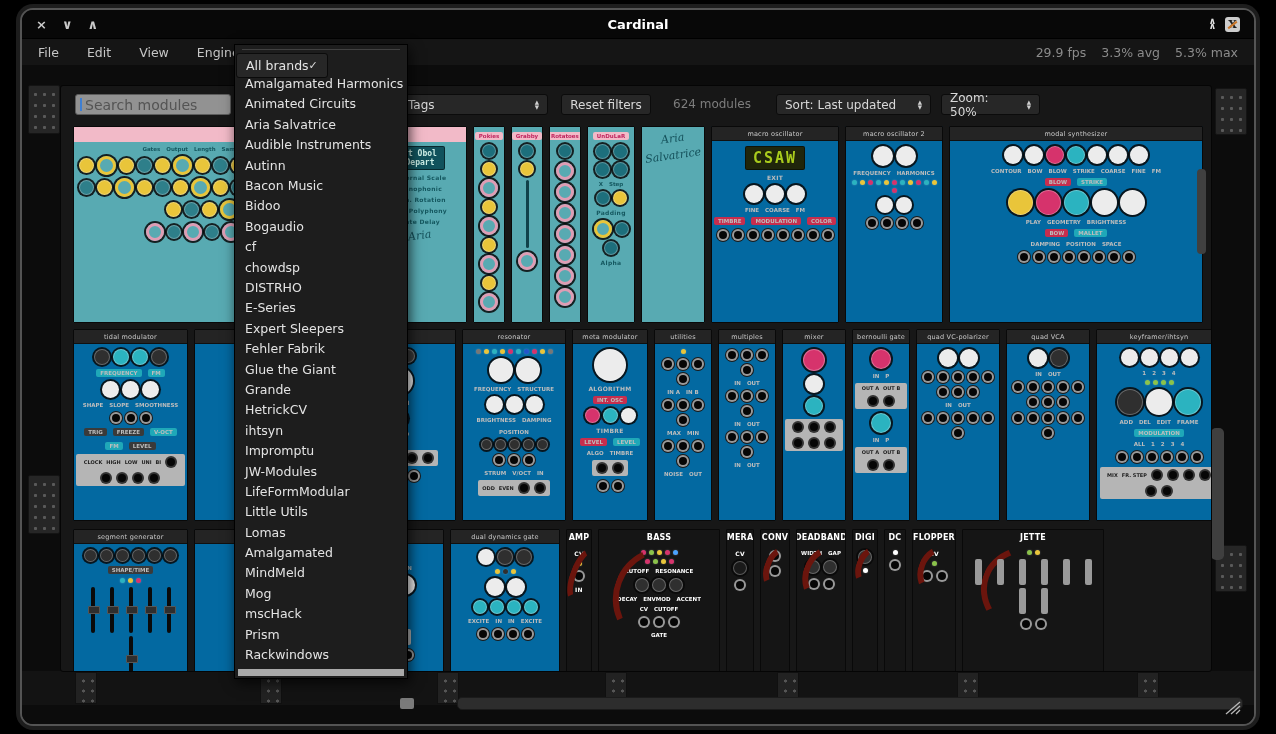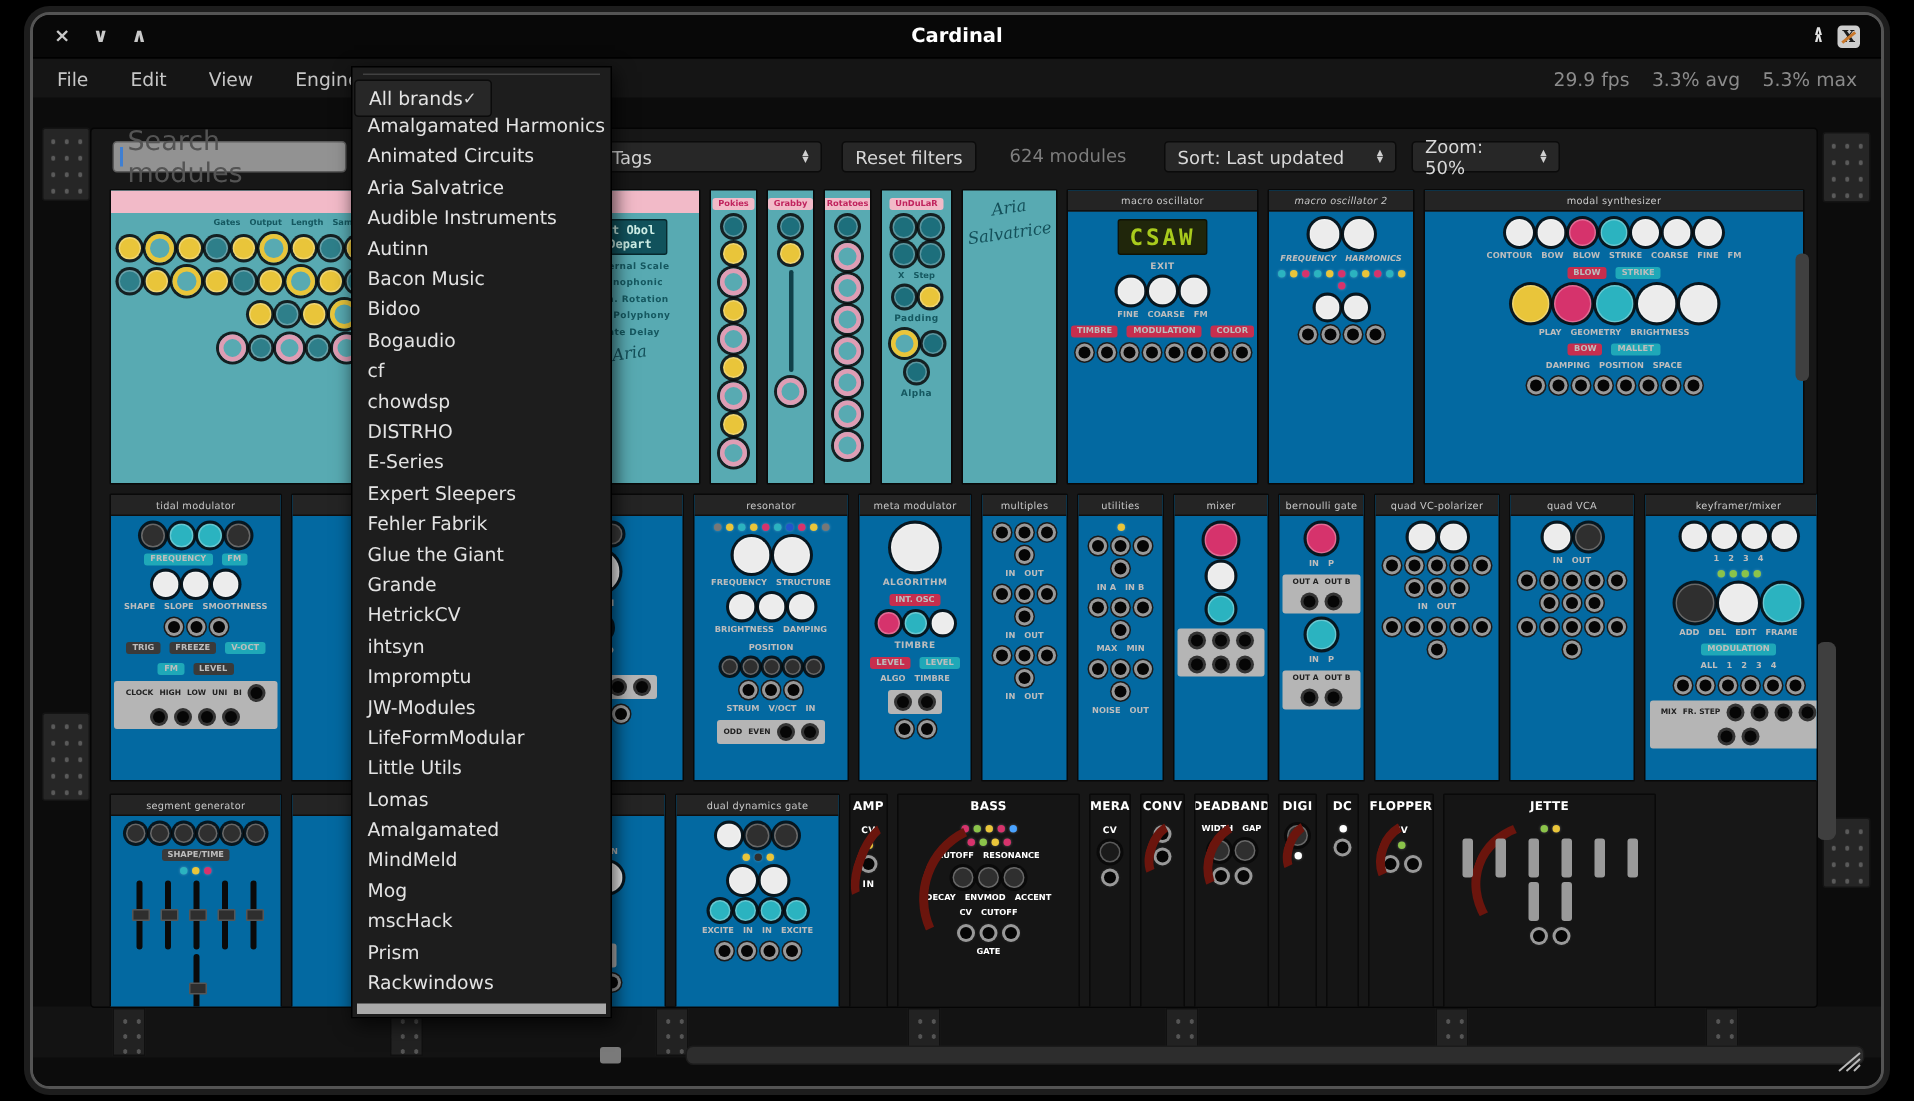--- a/index.html
+++ b/index.html
@@ -26,21 +26,21 @@
   .rslot{position:absolute;background:#3f3f3f;border-radius:5px;}
   .post{position:absolute;width:20px;height:30px;background:#222;border:1px solid #101010;
     background-image:radial-gradient(#555 1.2px,transparent 1.6px);background-size:9px 10px;background-position:3px 3px;}
   .botline{position:absolute;left:0;right:0;top:606px;height:34px;background:#131313;z-index:0;}
   
   .browser{position:absolute;left:38px;top:20px;width:1150px;height:585px;background:#171717;
     border:1px solid #050505;border-radius:3px;overflow:hidden;z-index:3;}
   .searchbox{position:absolute;left:14px;top:8px;width:146px;height:19px;background:#929292;border:1px solid #5c5c5c;
     border-radius:3px;display:flex;align-items:center;padding:0 4px;}
   .caret{width:2px;height:13px;background:#3f7fd2;margin-right:3px;}
-  .searchph{color:#545454;font-size:18px;}
+  .searchph{color:#545454;font-size:14px;}
   .sel,.btn{position:absolute;top:8px;height:19px;background:#272727;border:1px solid #0b0b0b;border-radius:3px;
     color:#d8d8d8;font-size:12px;display:flex;align-items:center;padding:0 8px;}
   .spin{margin-left:auto;display:flex;flex-direction:column;color:#d0d0d0;font-size:5.5px;line-height:4.6px;padding-left:12px;}
   .sel-tags{left:338px;width:131px;}
   .btn-reset{left:500px;width:72px;justify-content:center;}
   .count{position:absolute;left:612px;top:11px;color:#7d7d7d;font-size:12px;}
   .sel-sort{left:715px;width:137px;}
   .sel-zoom{left:880px;width:81px;}
   .vscroll{position:absolute;left:1136px;top:83px;width:9px;height:85px;background:#404040;border-radius:4px;}
   
@@ -365,21 +365,21 @@
                   <span class="f-port"></span>
                   <span class="f-port"></span>
                   <span class="f-port"></span>
                   <span class="f-port"></span>
                   <span class="f-port"></span>
                   <span class="f-port"></span>
                   <span class="f-port"></span>
                 </div>
               </div>
             </div>
-            <div class="mod p-d" style="width: 96px; height: 195px; font-style: italic;">
+            <div class="mod p-d" style="width: 96px; height: 195px;">
               <div class="hdr">
                 <span>macro oscillator 2</span>
               </div>
               <div class="mbody">
                 <div class="f-krow">
                   <span class="f-knob" style="height: 18px; width: 18px; background: rgb(236, 236, 236);"></span>
                   <span class="f-knob" style="height: 18px; width: 18px; background: rgb(236, 236, 236);"></span>
                 </div>
                 <div class="f-trow">
                   <span>FREQUENCY</span>
@@ -679,20 +679,60 @@
                   <span class="f-port"></span>
                 </div>
                 <div class="f-krow">
                   <span class="f-port"></span>
                   <span class="f-port"></span>
                 </div>
               </div>
             </div>
             <div class="mod p-d" style="width: 56px; height: 190px;">
               <div class="hdr">
+                <span>utilities</span>
+              </div>
+              <div class="mbody">
+                <div class="f-krow">
+                  <span class="f-led" style="background: rgb(233, 197, 58);"></span>
+                </div>
+                <div class="f-krow">
+                  <span class="f-port"></span>
+                  <span class="f-port"></span>
+                  <span class="f-port"></span>
+                  <span class="f-port"></span>
+                </div>
+                <div class="f-trow">
+                  <span>IN A</span>
+                  <span>IN B</span>
+                </div>
+                <div class="f-krow">
+                  <span class="f-port"></span>
+                  <span class="f-port"></span>
+                  <span class="f-port"></span>
+                  <span class="f-port"></span>
+                </div>
+                <div class="f-trow">
+                  <span>MAX</span>
+                  <span>MIN</span>
+                </div>
+                <div class="f-krow">
+                  <span class="f-port"></span>
+                  <span class="f-port"></span>
+                  <span class="f-port"></span>
+                  <span class="f-port"></span>
+                </div>
+                <div class="f-trow">
+                  <span>NOISE</span>
+                  <span>OUT</span>
+                </div>
+              </div>
+            </div>
+            <div class="mod p-d" style="width: 56px; height: 190px;">
+              <div class="hdr">
                 <span>multiples</span>
               </div>
               <div class="mbody">
                 <div class="f-krow">
                   <span class="f-port"></span>
                   <span class="f-port"></span>
                   <span class="f-port"></span>
                   <span class="f-port"></span>
                 </div>
                 <div class="f-trow">
@@ -710,60 +750,20 @@
                   <span>OUT</span>
                 </div>
                 <div class="f-krow">
                   <span class="f-port"></span>
                   <span class="f-port"></span>
                   <span class="f-port"></span>
                   <span class="f-port"></span>
                 </div>
                 <div class="f-trow">
                   <span>IN</span>
-                  <span>OUT</span>
-                </div>
-              </div>
-            </div>
-            <div class="mod p-d" style="width: 56px; height: 190px;">
-              <div class="hdr">
-                <span>utilities</span>
-              </div>
-              <div class="mbody">
-                <div class="f-krow">
-                  <span class="f-led" style="background: rgb(233, 197, 58);"></span>
-                </div>
-                <div class="f-krow">
-                  <span class="f-port"></span>
-                  <span class="f-port"></span>
-                  <span class="f-port"></span>
-                  <span class="f-port"></span>
-                </div>
-                <div class="f-trow">
-                  <span>IN A</span>
-                  <span>IN B</span>
-                </div>
-                <div class="f-krow">
-                  <span class="f-port"></span>
-                  <span class="f-port"></span>
-                  <span class="f-port"></span>
-                  <span class="f-port"></span>
-                </div>
-                <div class="f-trow">
-                  <span>MAX</span>
-                  <span>MIN</span>
-                </div>
-                <div class="f-krow">
-                  <span class="f-port"></span>
-                  <span class="f-port"></span>
-                  <span class="f-port"></span>
-                  <span class="f-port"></span>
-                </div>
-                <div class="f-trow">
-                  <span>NOISE</span>
                   <span>OUT</span>
                 </div>
               </div>
             </div>
             <div class="mod p-d" style="width: 62px; height: 190px;">
               <div class="hdr">
                 <span>mixer</span>
               </div>
               <div class="mbody">
                 <div class="f-krow">
@@ -879,21 +879,21 @@
                   <span class="f-port"></span>
                   <span class="f-port"></span>
                   <span class="f-port"></span>
                   <span class="f-port"></span>
                   <span class="f-port"></span>
                 </div>
               </div>
             </div>
             <div class="mod p-d" style="width: 124px; height: 190px;">
               <div class="hdr">
-                <span>keyframer/mixer</span>
+                <span>keyframer/ihtsyn</span>
               </div>
               <div class="mbody">
                 <div class="f-krow">
                   <span class="f-knob" style="height: 15px; width: 15px; background: rgb(236, 236, 236);"></span>
                   <span class="f-knob" style="height: 15px; width: 15px; background: rgb(236, 236, 236);"></span>
                   <span class="f-knob" style="height: 15px; width: 15px; background: rgb(236, 236, 236);"></span>
                   <span class="f-knob" style="height: 15px; width: 15px; background: rgb(236, 236, 236);"></span>
                 </div>
                 <div class="f-trow">
                   <span>1</span>

